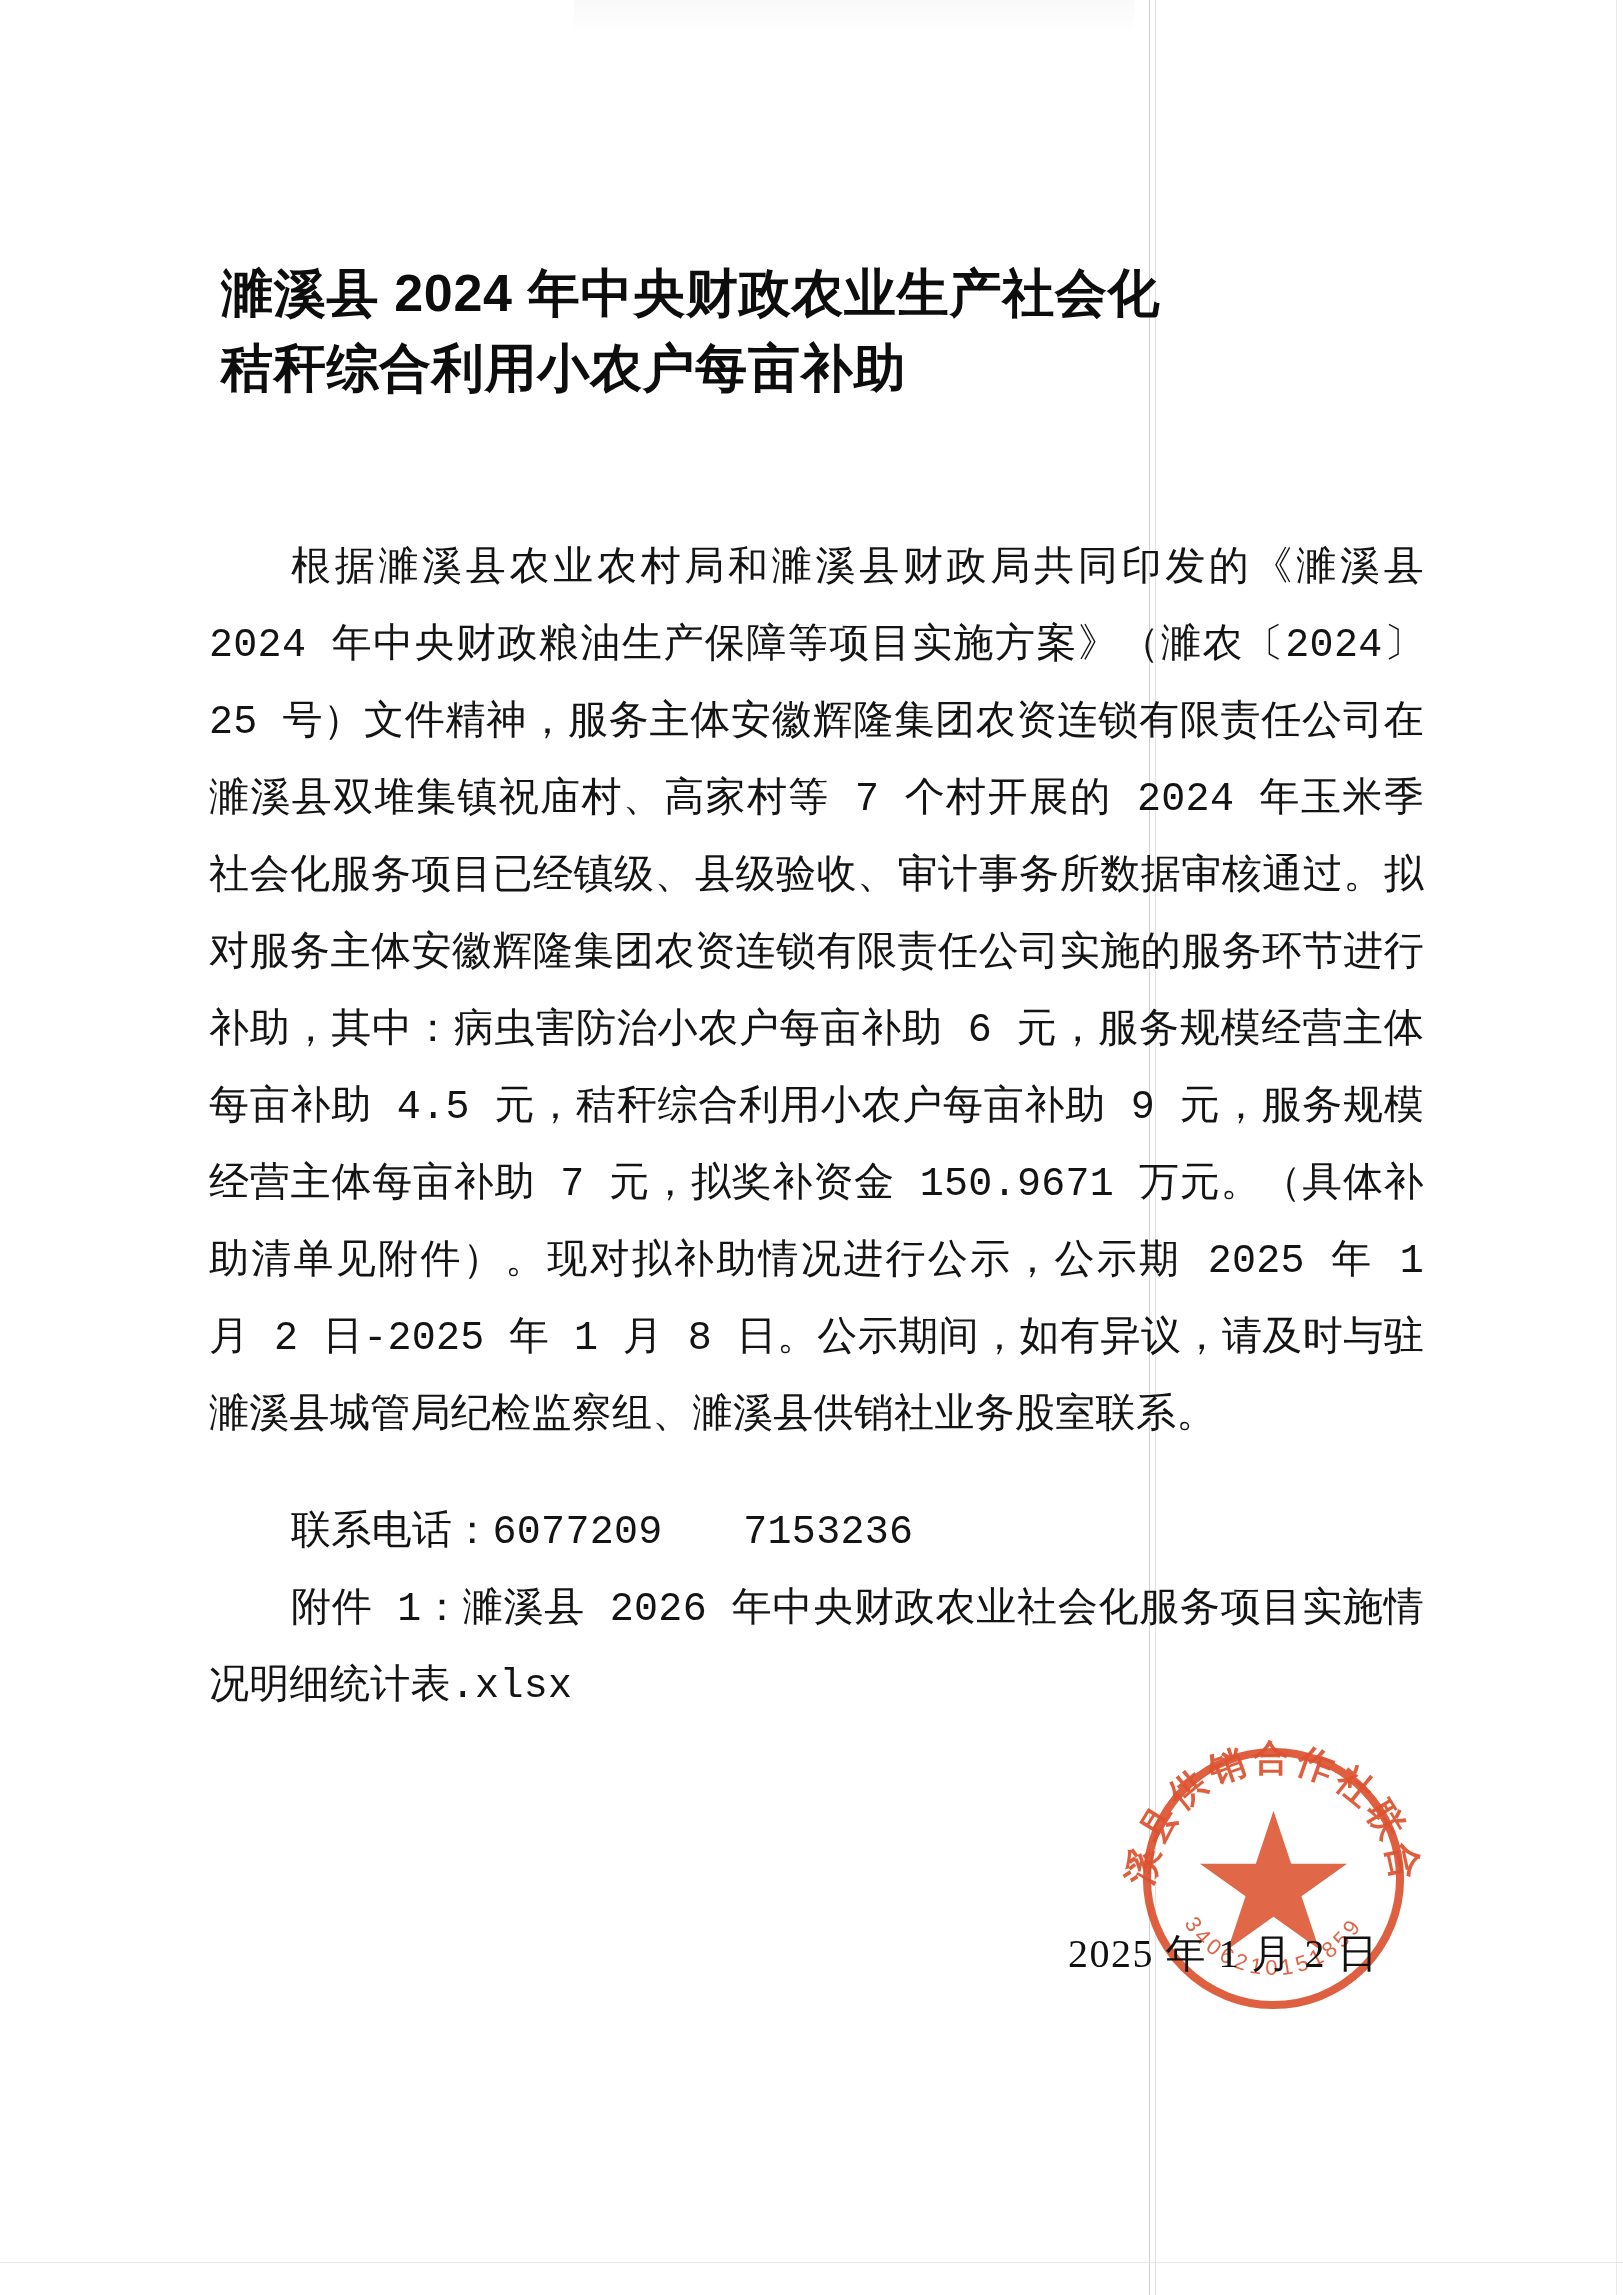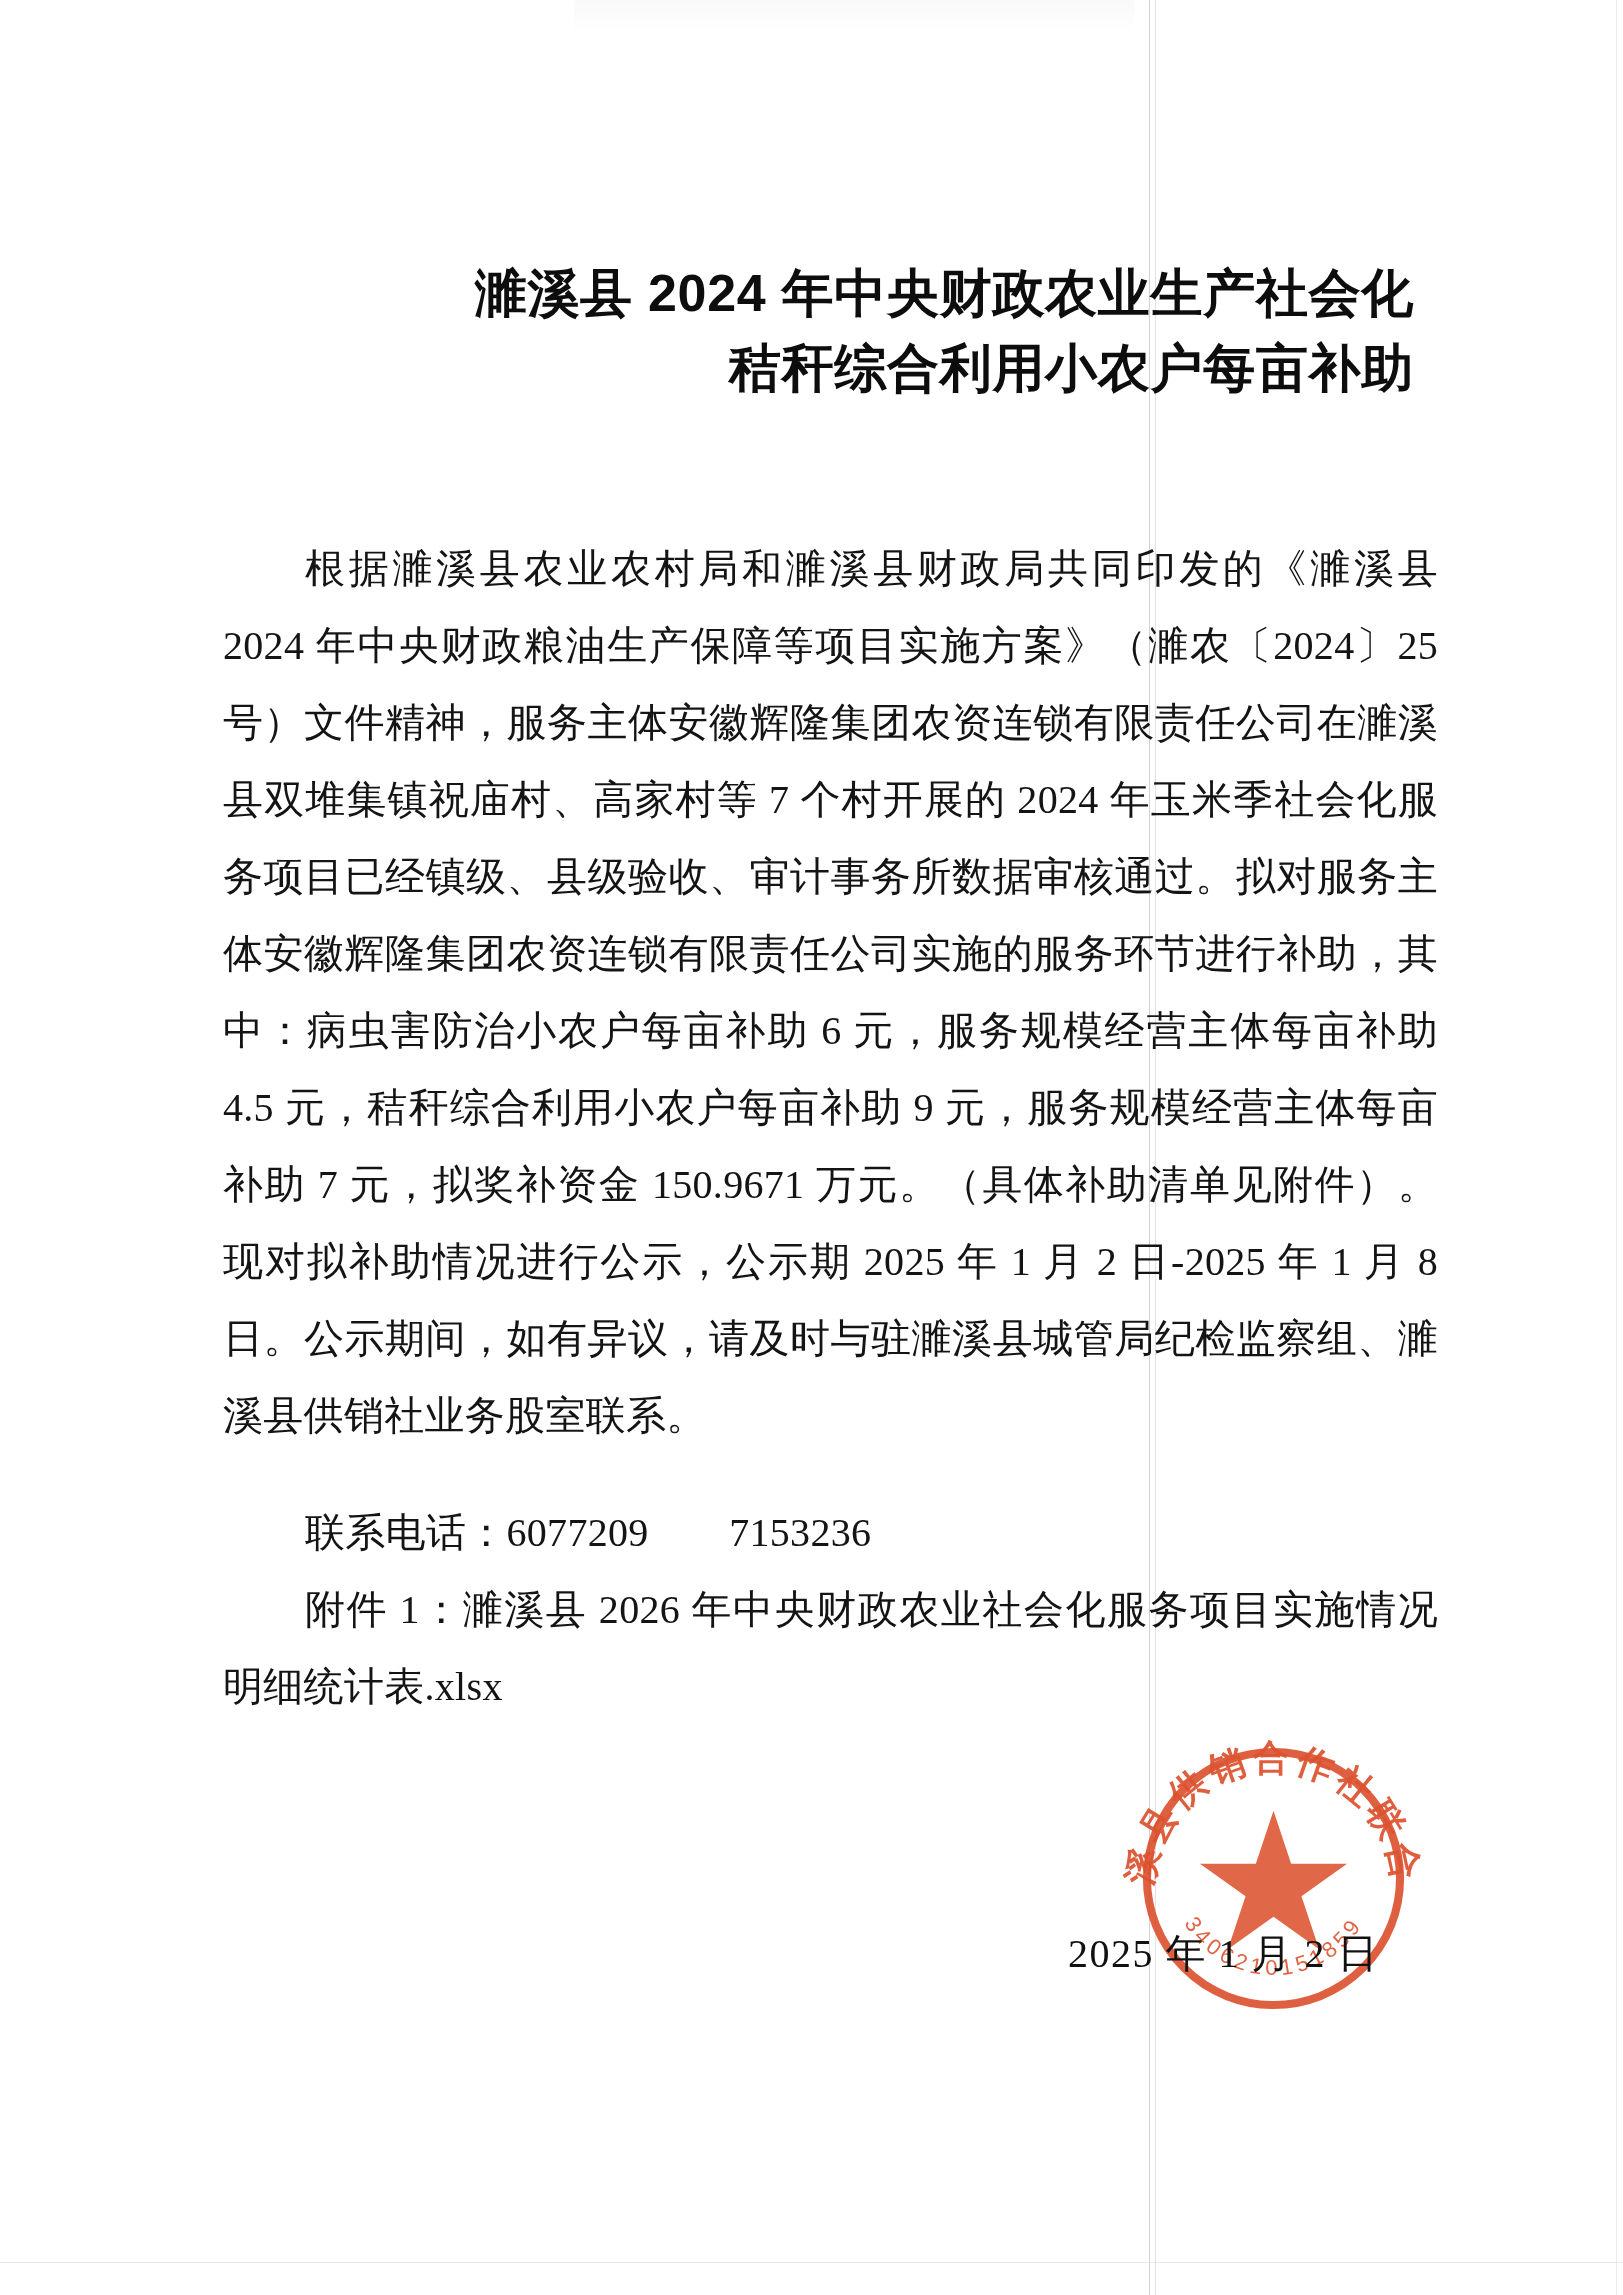--- a/index.html
+++ b/index.html
@@ -44,36 +44,37 @@
     background: linear-gradient(to bottom, rgba(0,0,0,0.025), rgba(0,0,0,0));
     pointer-events: none;
   }
 
   
   .doc-title {
     position: absolute;
     left: 221px;
     top: 221px;
     width: 1193px;
-    text-align: right;
+    text-align: left;
     font-family: "Liberation Sans", "DejaVu Sans", sans-serif;
     font-weight: 700;
     font-size: 52px;
     line-height: 75px;
     letter-spacing: 0.7px;
     color: #0d0d0d;
   }
   .doc-title .tline { display: block; white-space: nowrap; }
 
   
   .body-block {
     position: absolute;
-    left: 223px;
+    left: 209px;
     top: 490px;
     width: 1215px;
+    font-family: Liberation Mono, monospace;
   }
   .para {
     font-size: 40px;
     line-height: 77px;
     letter-spacing: 0.3px;
     text-align: justify;
     text-justify: inter-character;
     color: #141414;
   }
   .para.indent { text-indent: 82px; }

